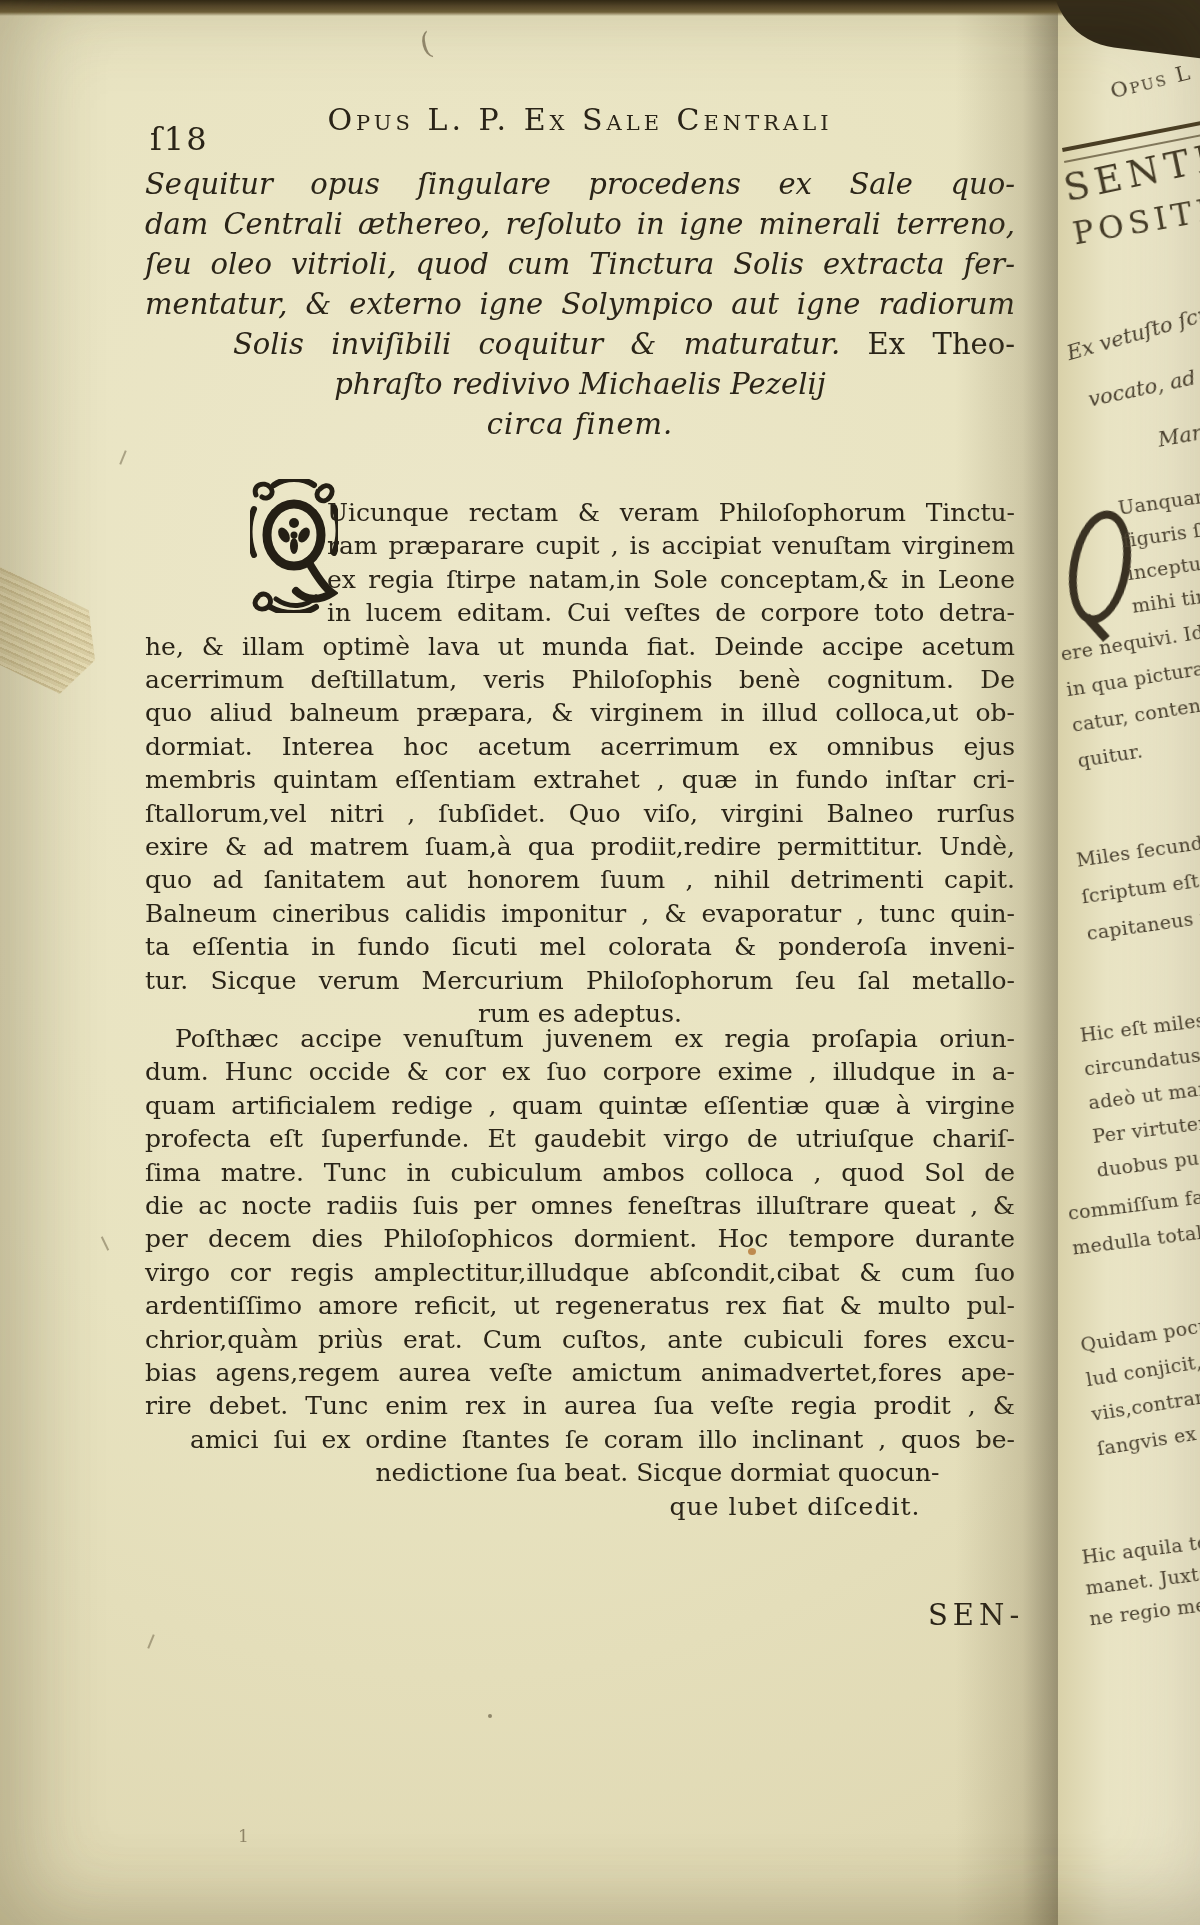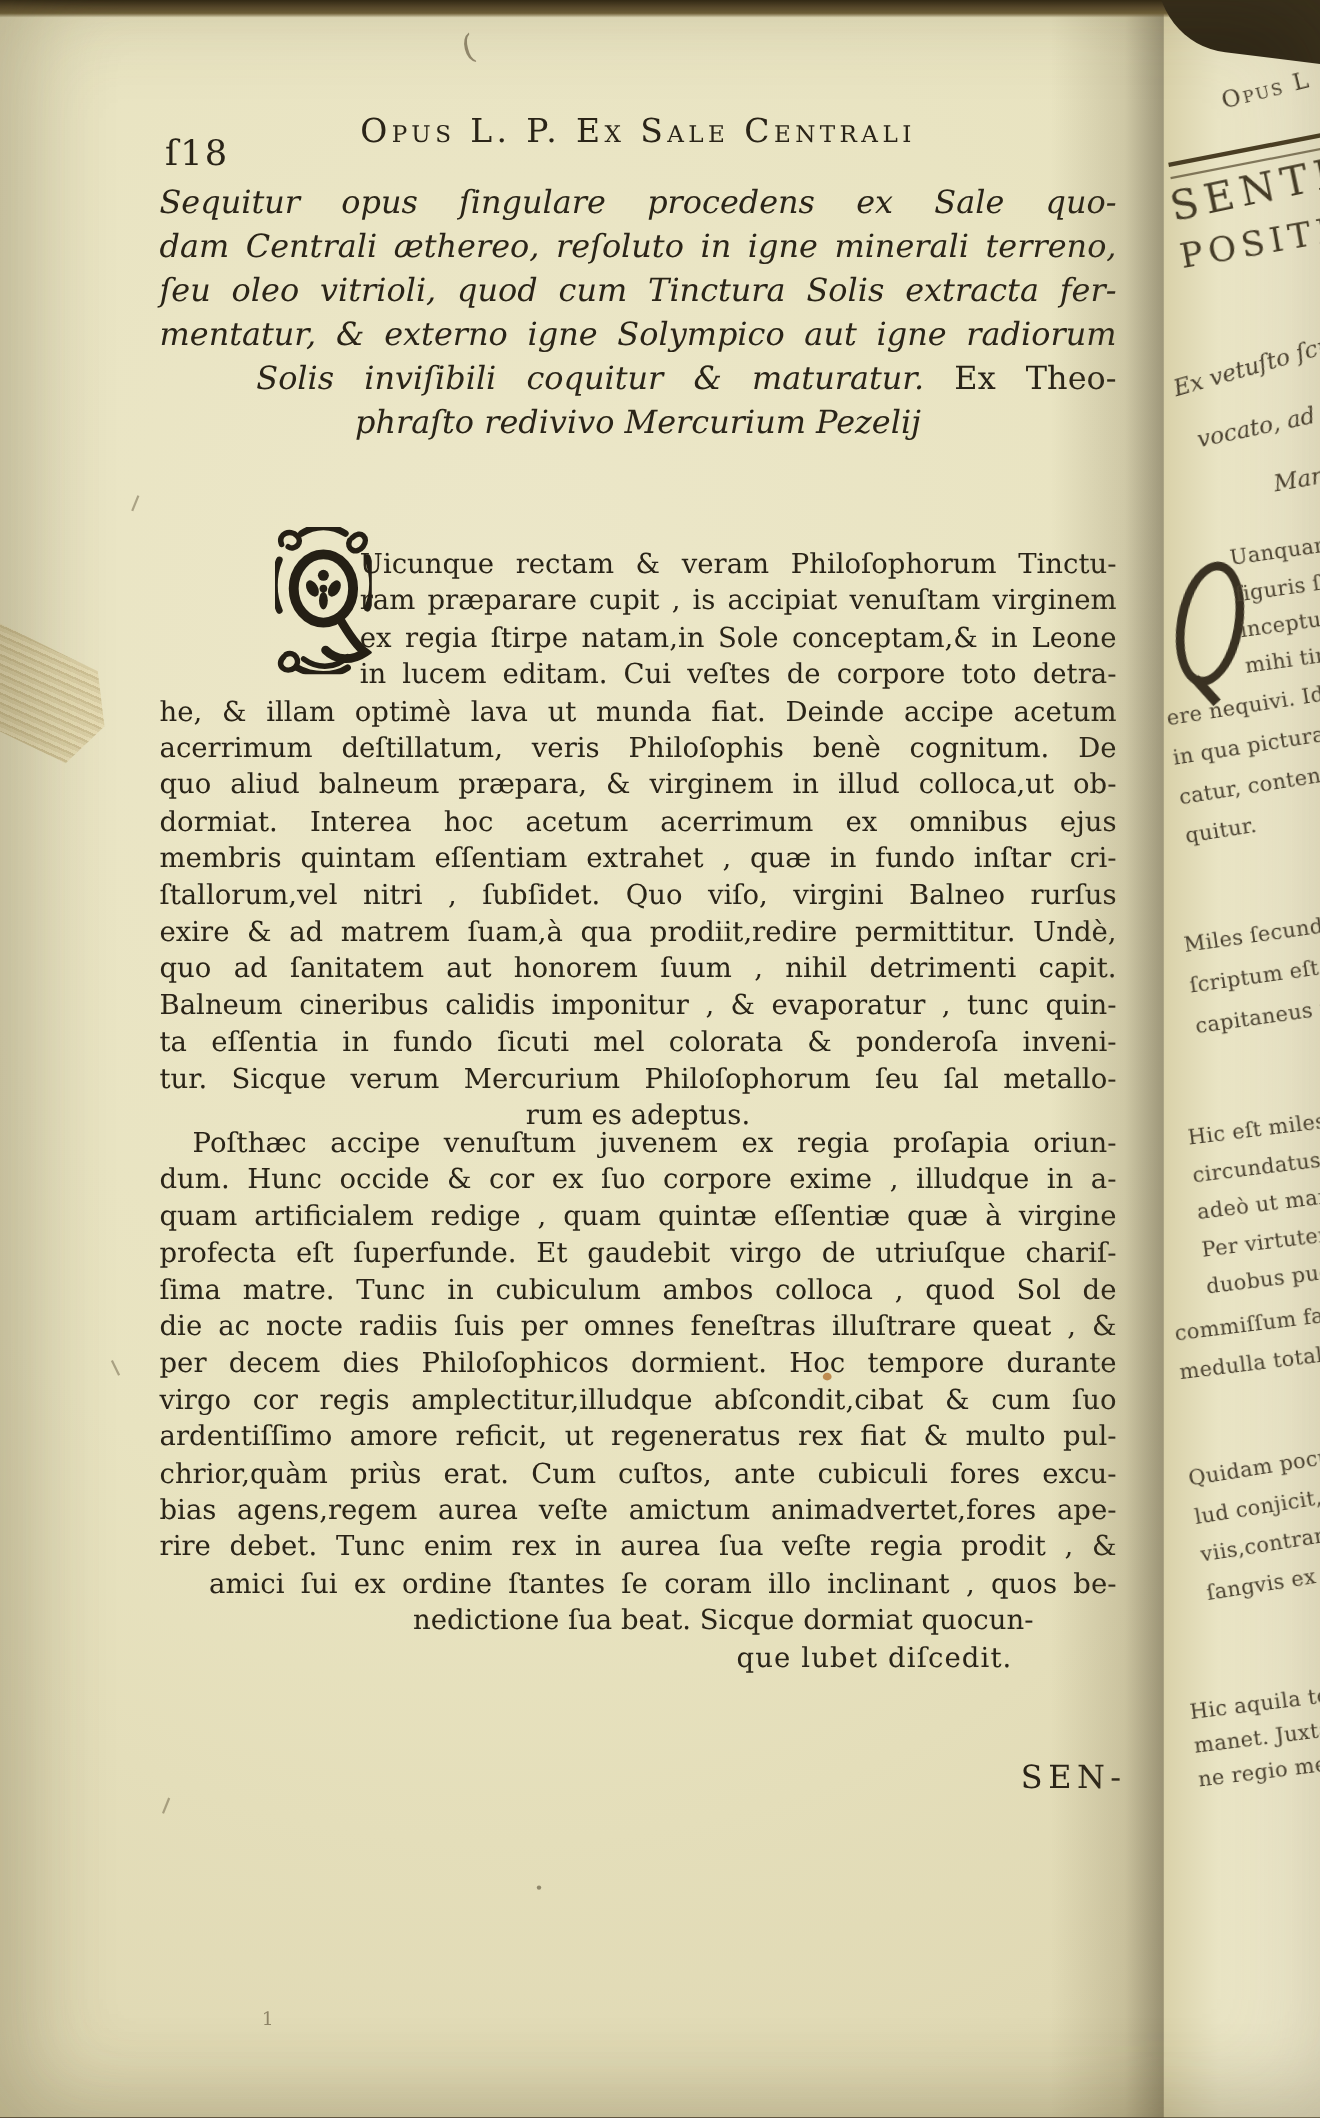--- a/index.html
+++ b/index.html
@@ -99,21 +99,22 @@
     <div class="runhead">Opus L. P. Ex Sale Centrali</div>
 
     <div class="argument">
       <div>
           <div class="arg-line">Sequitur opus ſingulare procedens ex Sale quo-</div>
           <div class="arg-line">dam Centrali æthereo, reſoluto in igne minerali terreno,</div>
           <div class="arg-line">ſeu oleo vitrioli, quod cum Tinctura Solis extracta fer-</div>
           <div class="arg-line">mentatur, &amp; externo igne Solympico aut igne radiorum</div>
         </div>
       <div class="arg-mixed"><span>Solis inviſibili coquitur &amp; maturatur.</span> <span class="rom">Ex Theo-</span></div>
-      <div class="arg-center c1">phraſto redivivo Mercurium Pezelij</div>
+      <div class="arg-center c1">phraſto redivivo Michaelis Pezelij</div>
+      <div class="arg-center c2">circa finem.</div>
     </div>
 
     <div class="para1">
       <div class="dropcap">
         <svg viewBox="0 0 88 134" width="88" height="134" aria-hidden="true">
           <g fill="none" stroke="#241f15" stroke-linecap="round">
             <path d="M6,16 C2,6 14,2 20,8 C26,14 18,22 12,18" stroke-width="5"></path>
             <path d="M70,10 C78,2 86,10 80,18 C74,26 64,20 68,12" stroke-width="5"></path>
             <path d="M8,118 C0,126 10,134 18,128 C24,122 18,112 10,116" stroke-width="5"></path>
             <path d="M24,6 C36,-2 52,-2 64,6" stroke-width="6"></path>

